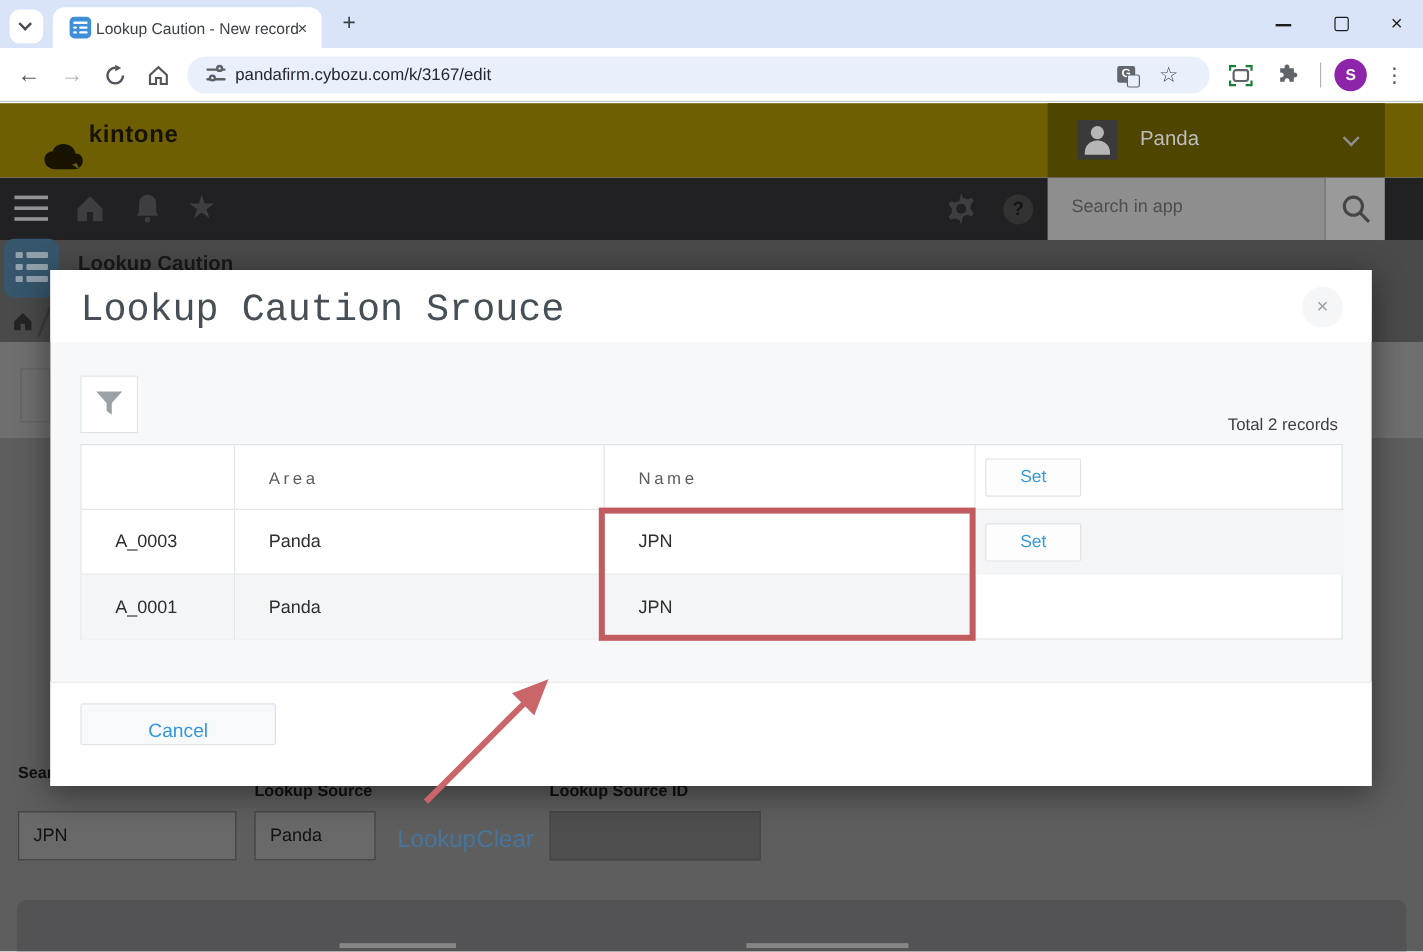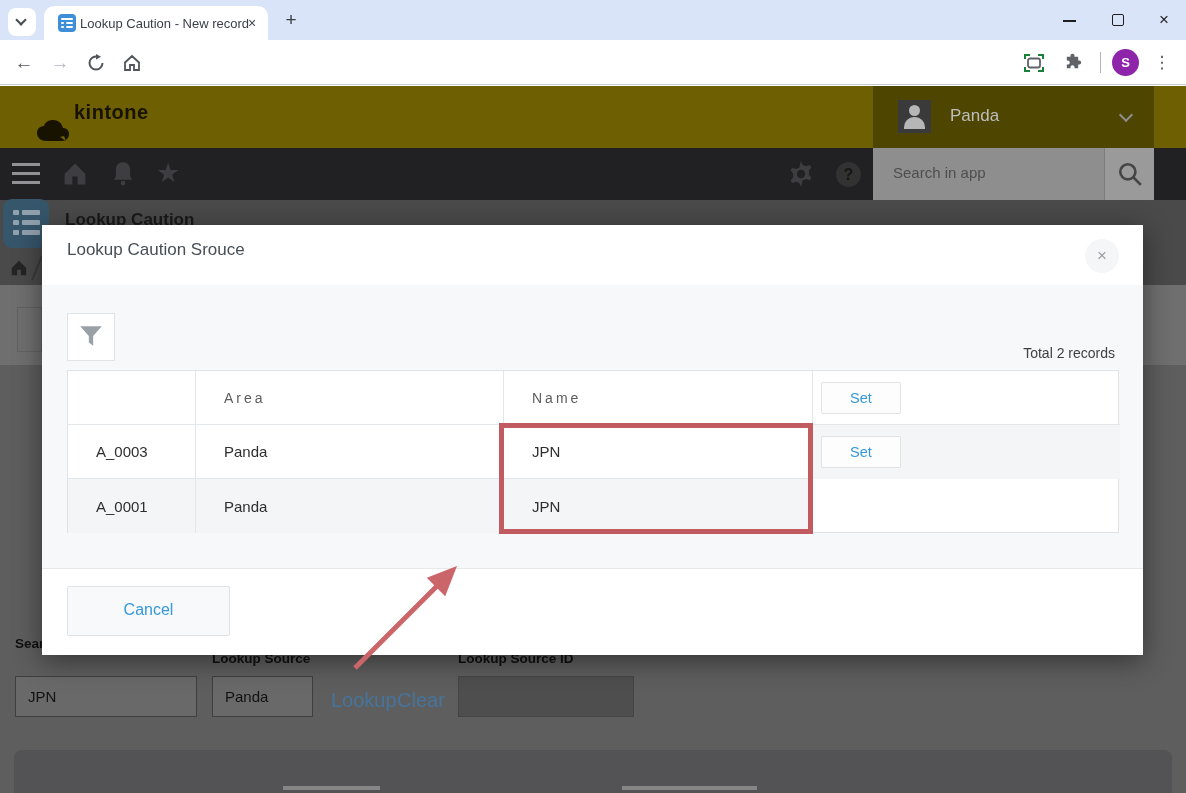--- a/index.html
+++ b/index.html
@@ -65,34 +65,34 @@
   .crumb-sep { left:36px; top:255px; width:1.5px; height:26px; background:#3b3b3b; transform:rotate(22deg); }
   .sq-outline { left:17px; top:307px; width:25px; height:45px; border:1px solid #626262; }
   .bh-label { font-size:13.5px; font-weight:bold; color:#101010; }
   .bh-input { background:#696969; border:1px solid #3f3f3f; font-size:15px; color:#121212; line-height:39px; padding-left:12px; }
   .bh-link { font-size:20px; color:#46749c; }
   .stub { height:4px; background:#8f8f8f; opacity:.85; }
 
   
   .modal { left:42px; top:225px; width:1101px; height:430px; background:#f7f8fa; box-shadow:0 6px 26px rgba(0,0,0,.45); }
   .m-head { position:absolute; left:0; top:0; width:100%; height:60px; background:#fff; }
-  .m-title { position:absolute; left:25px; top:15px; font-size:17px; color:#464f56; }
+  .m-title { position:absolute; left:25px; top:15px; font-size:32px; color:#464f56;font-family:Liberation Mono, monospace; }
   .m-close { position:absolute; right:24px; top:14px; width:34px; height:34px; border-radius:50%; background:#f5f6f8; color:#98a0a6; font-size:17px; text-align:center; line-height:33px; }
   .m-foot { position:absolute; left:0; top:343px; width:100%; height:87px; background:#fff; border-top:1px solid #e8e8e8; }
   .filter-btn { position:absolute; left:25px; top:88px; width:48px; height:48px; background:#fff; border:1px solid #e0e4e6; }
   .total { position:absolute; right:28px; top:120px; font-size:14px; color:#3f3f3f; }
   .rec-table { position:absolute; left:25px; top:145px; width:1052px; height:163px; background:#fff; border:1px solid #dfe3e5; display:grid; grid-template-columns:128px 308px 309px 307px; grid-auto-rows:54px; }
   .cell { border-right:1px solid #e4e7e9; border-bottom:1px solid #e4e7e9; display:flex; align-items:center; padding-left:28px; font-size:15px; color:#2e2e2e; overflow:hidden; }
   .cell:nth-child(4n) { border-right:none; }
   .cell.hdr { font-size:14px; color:#5c5c5c; letter-spacing:3px; }
   .cell.r2 { background:#f4f5f6; border-bottom:none; }
   .cell.act { padding-left:8px; }
   .set-btn { width:80px; height:32px; background:#fdfdfe; border:1px solid #dfe3e5; border-radius:2px; color:#3498db; font-size:14.5px; text-align:center; line-height:30px; }
   .red-box { position:absolute; left:431px; top:52px; width:314px; height:111px; border:5px solid #c25b60; }
-  .cancel-btn { position:absolute; left:25px; top:17px; width:163px; height:50px; background:#f8f9fb; border:1px solid #e0e3e6; border-radius:2px; color:#3498db; font-size:16px; text-align:center; line-height:45px; }
+  .cancel-btn { position:absolute; left:25px; top:17px; width:163px; height:35px; background:#f8f9fb; border:1px solid #e0e3e6; border-radius:2px; color:#3498db; font-size:16px; text-align:center; line-height:45px; }
 
   .arrow-svg { left:330px; top:550px; pointer-events:none; }
   .z1 { z-index:1; } .z2 { z-index:2; } .z10 { z-index:10; } .z20 { z-index:20; }
 </style>
 </head>
 <body>
 
 <div class="screen">
 
   <div class="abs tabstrip"></div>
@@ -119,20 +119,31 @@
       <svg width="18" height="18" viewBox="0 0 18 18" style="margin-top:3px">
           <path d="M9 2.5 a6.5 6.5 0 1 0 6.5 6.5" fill="none" stroke="#50555b" stroke-width="2"></path>
           <path d="M9 0 l5 2.7 -5 2.7 z" fill="#50555b"></path>
         </svg>
     </span>
     <span class="tb-ic" style="left:120px">
       <svg width="20" height="20" viewBox="0 0 20 20" style="margin-top:2px">
           <path d="M3 9.5 L10 3 L17 9.5 V17 H12 V12 H8 V17 H3 Z" fill="none" stroke="#50555b" stroke-width="1.8"></path>
         </svg>
     </span>
+    <div class="omnibox">
+      <span class="tune">
+        <i style="left:0;top:2px"></i>
+          <i style="left:0;top:10px"></i>
+          <b style="left:8px;top:-1px"></b>
+          <b style="left:2px;top:7px"></b>
+      </span>
+      <span class="url">pandafirm.cybozu.com/k/3167/edit</span>
+      <span class="gtrans" style="right:62px;top:8px">G</span>
+      <span style="position:absolute;right:26px;top:4px;font-size:18px;color:#474b50">☆</span>
+    </div>
     <span class="tb-ic" style="left:1022px">
       <svg width="20" height="18" viewBox="0 0 20 18" style="margin-top:3px">
           <path d="M1 5 V1 H6 M14 1 H19 V5 M19 13 V17 H14 M6 17 H1 V13" fill="none" stroke="#188038" stroke-width="2"></path>
           <rect x="4" y="4.5" width="12" height="9" rx="2" fill="none" stroke="#5f6368" stroke-width="1.8"></rect>
         </svg>
     </span>
     <span class="tb-ic" style="left:1060px">
       <svg width="19" height="19" viewBox="0 0 20 20" style="margin-top:2px">
           <path d="M4 8 V4 h4 a2.2 2.2 0 1 1 4 0 h4 v4 a2.2 2.2 0 1 1 0 4 v4 h-4 a2.2 2.2 0 1 0 -4 0 h-4 v-4 a2.2 2.2 0 1 0 0 -4 z" fill="#5f6368"></path>
         </svg>

